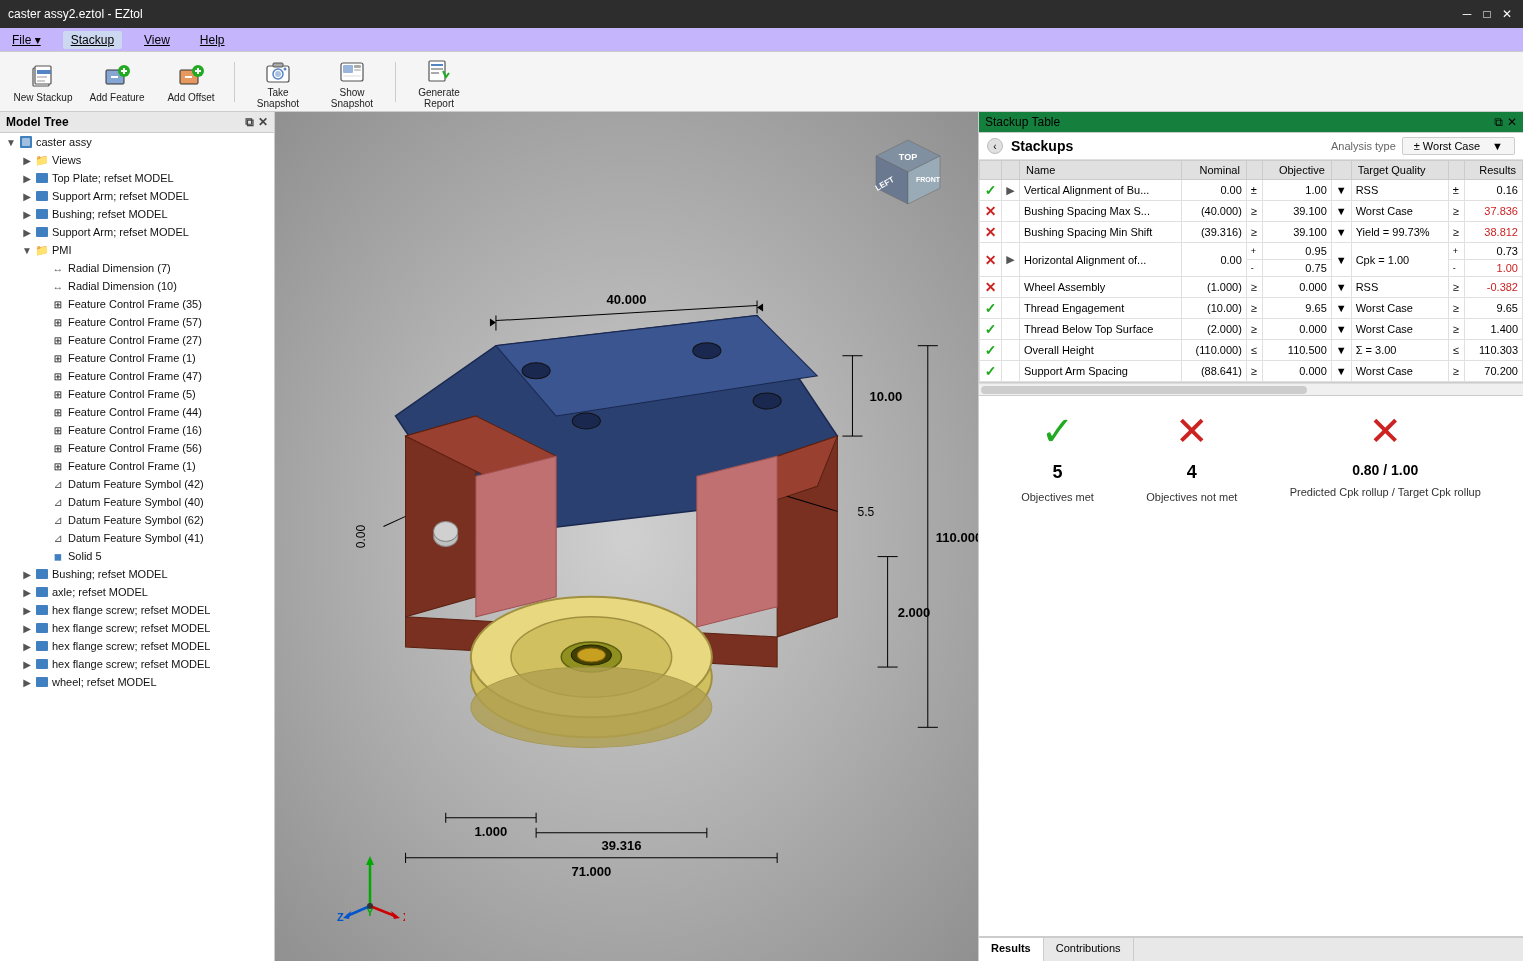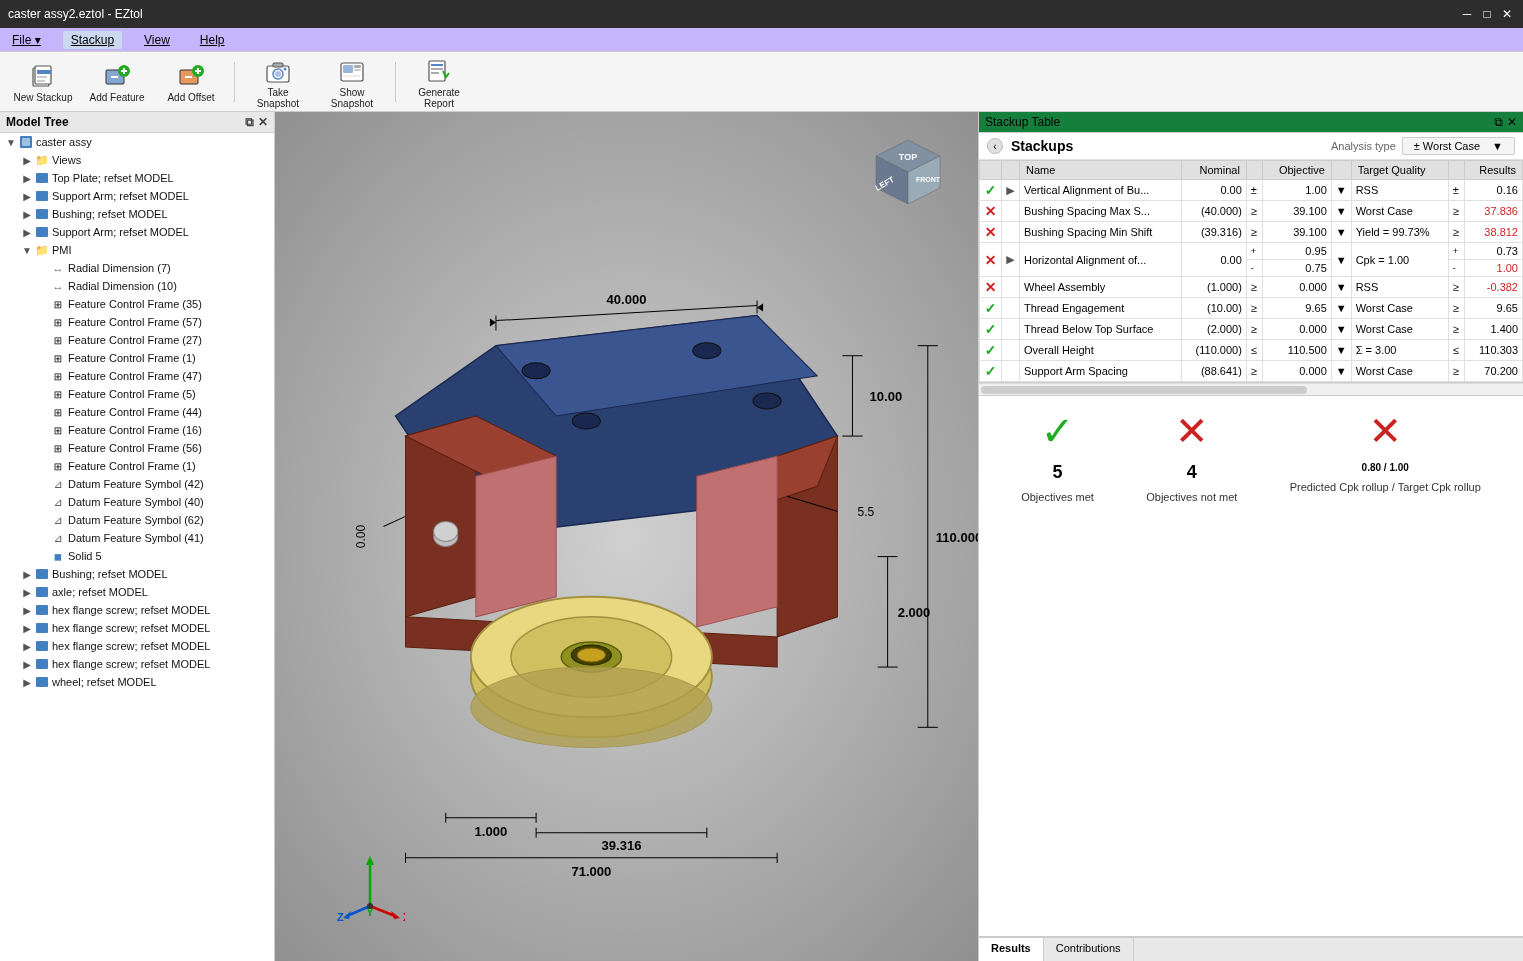--- a/index.html
+++ b/index.html
@@ -209,21 +209,21 @@
     }
     .summary-col {
       display: flex;
       flex-direction: column;
       align-items: center;
       gap: 8px;
     }
     .summary-big-icon { font-size: 40px; }
     .summary-num { font-size: 18px; font-weight: bold; }
     .summary-label { font-size: 11px; color: #333; text-align: center; }
-    .summary-cpk { font-size: 10px; font-weight: bold; }
+    .summary-cpk { font-size: 14px; font-weight: bold; }
 
     
     .bottom-tabs {
       display: flex;
       background: #e8e8e8;
       border-top: 1px solid #ccc;
       height: 24px;
     }
     .bottom-tab {
       padding: 4px 12px;

